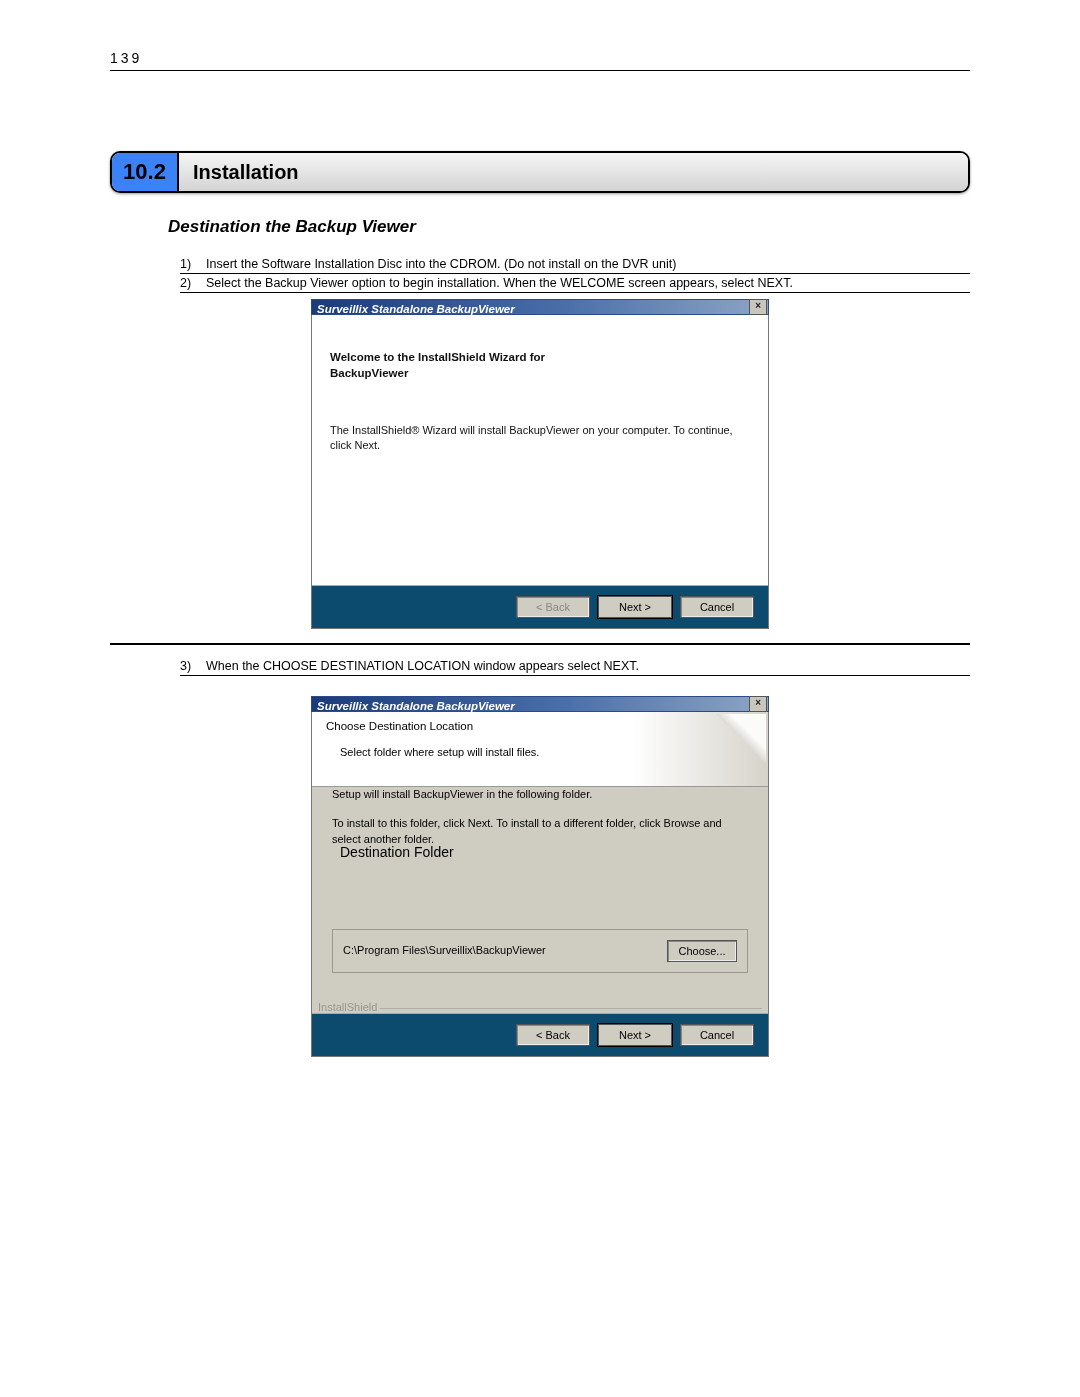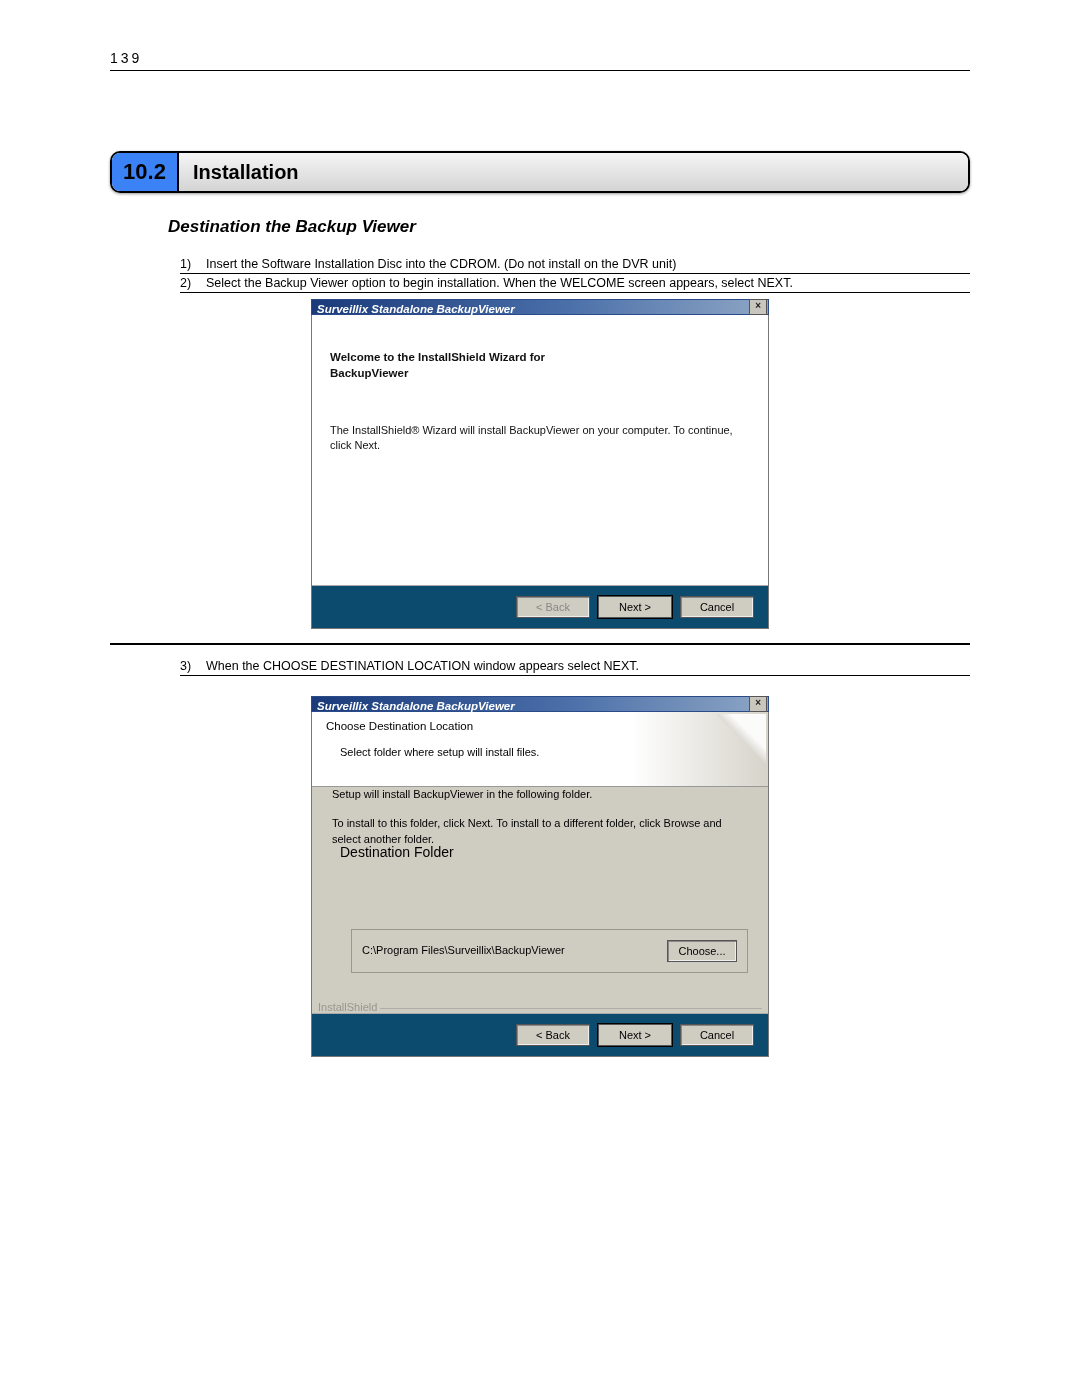--- a/index.html
+++ b/index.html
@@ -192,21 +192,20 @@
     position: relative;
   }
   .dest-body p { margin: 0 0 14px 0; }
   .fieldset {
     border: 1px solid #9a978e;
     padding: 10px 10px;
     display: flex;
     align-items: center;
     gap: 20px;
     margin-top: 48px;
-    margin-left: 19px;
   }
   .fieldset-label {
     position: relative;
     top: -18px;
     left: 4px;
     background: #cfccc2;
     padding: 0 4px;
     font-size: 14px;
     height: 0;
   }

